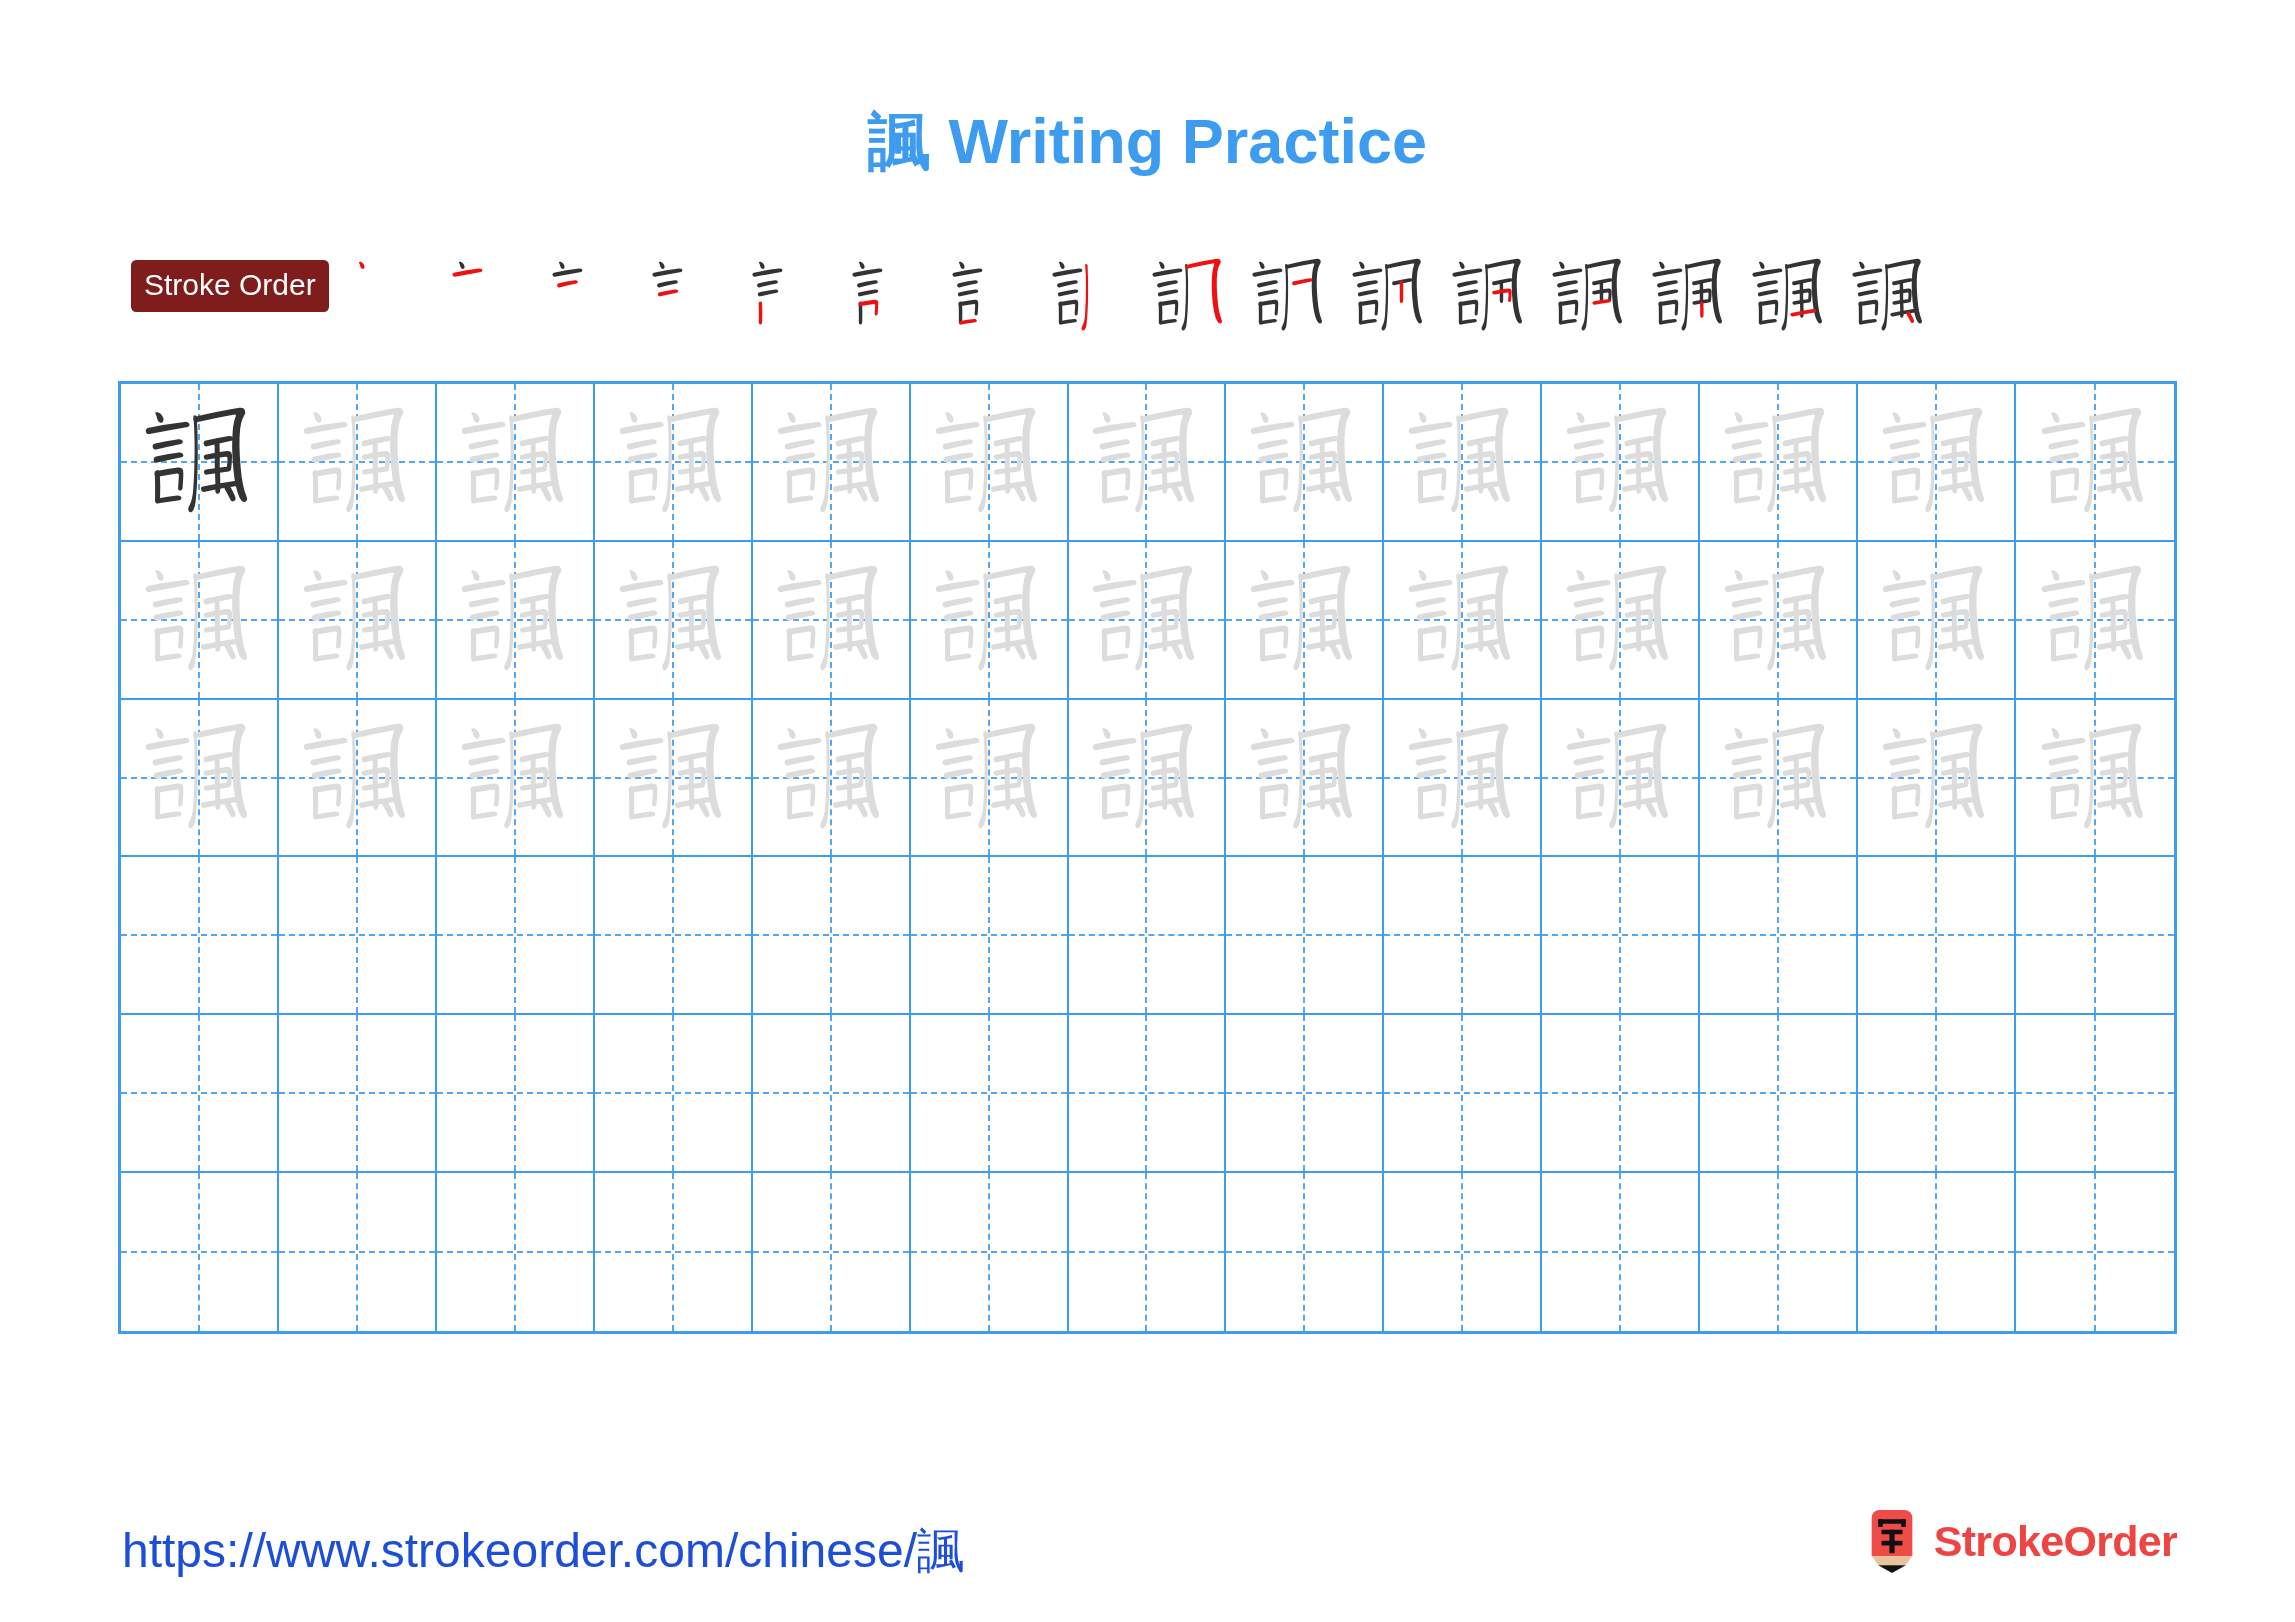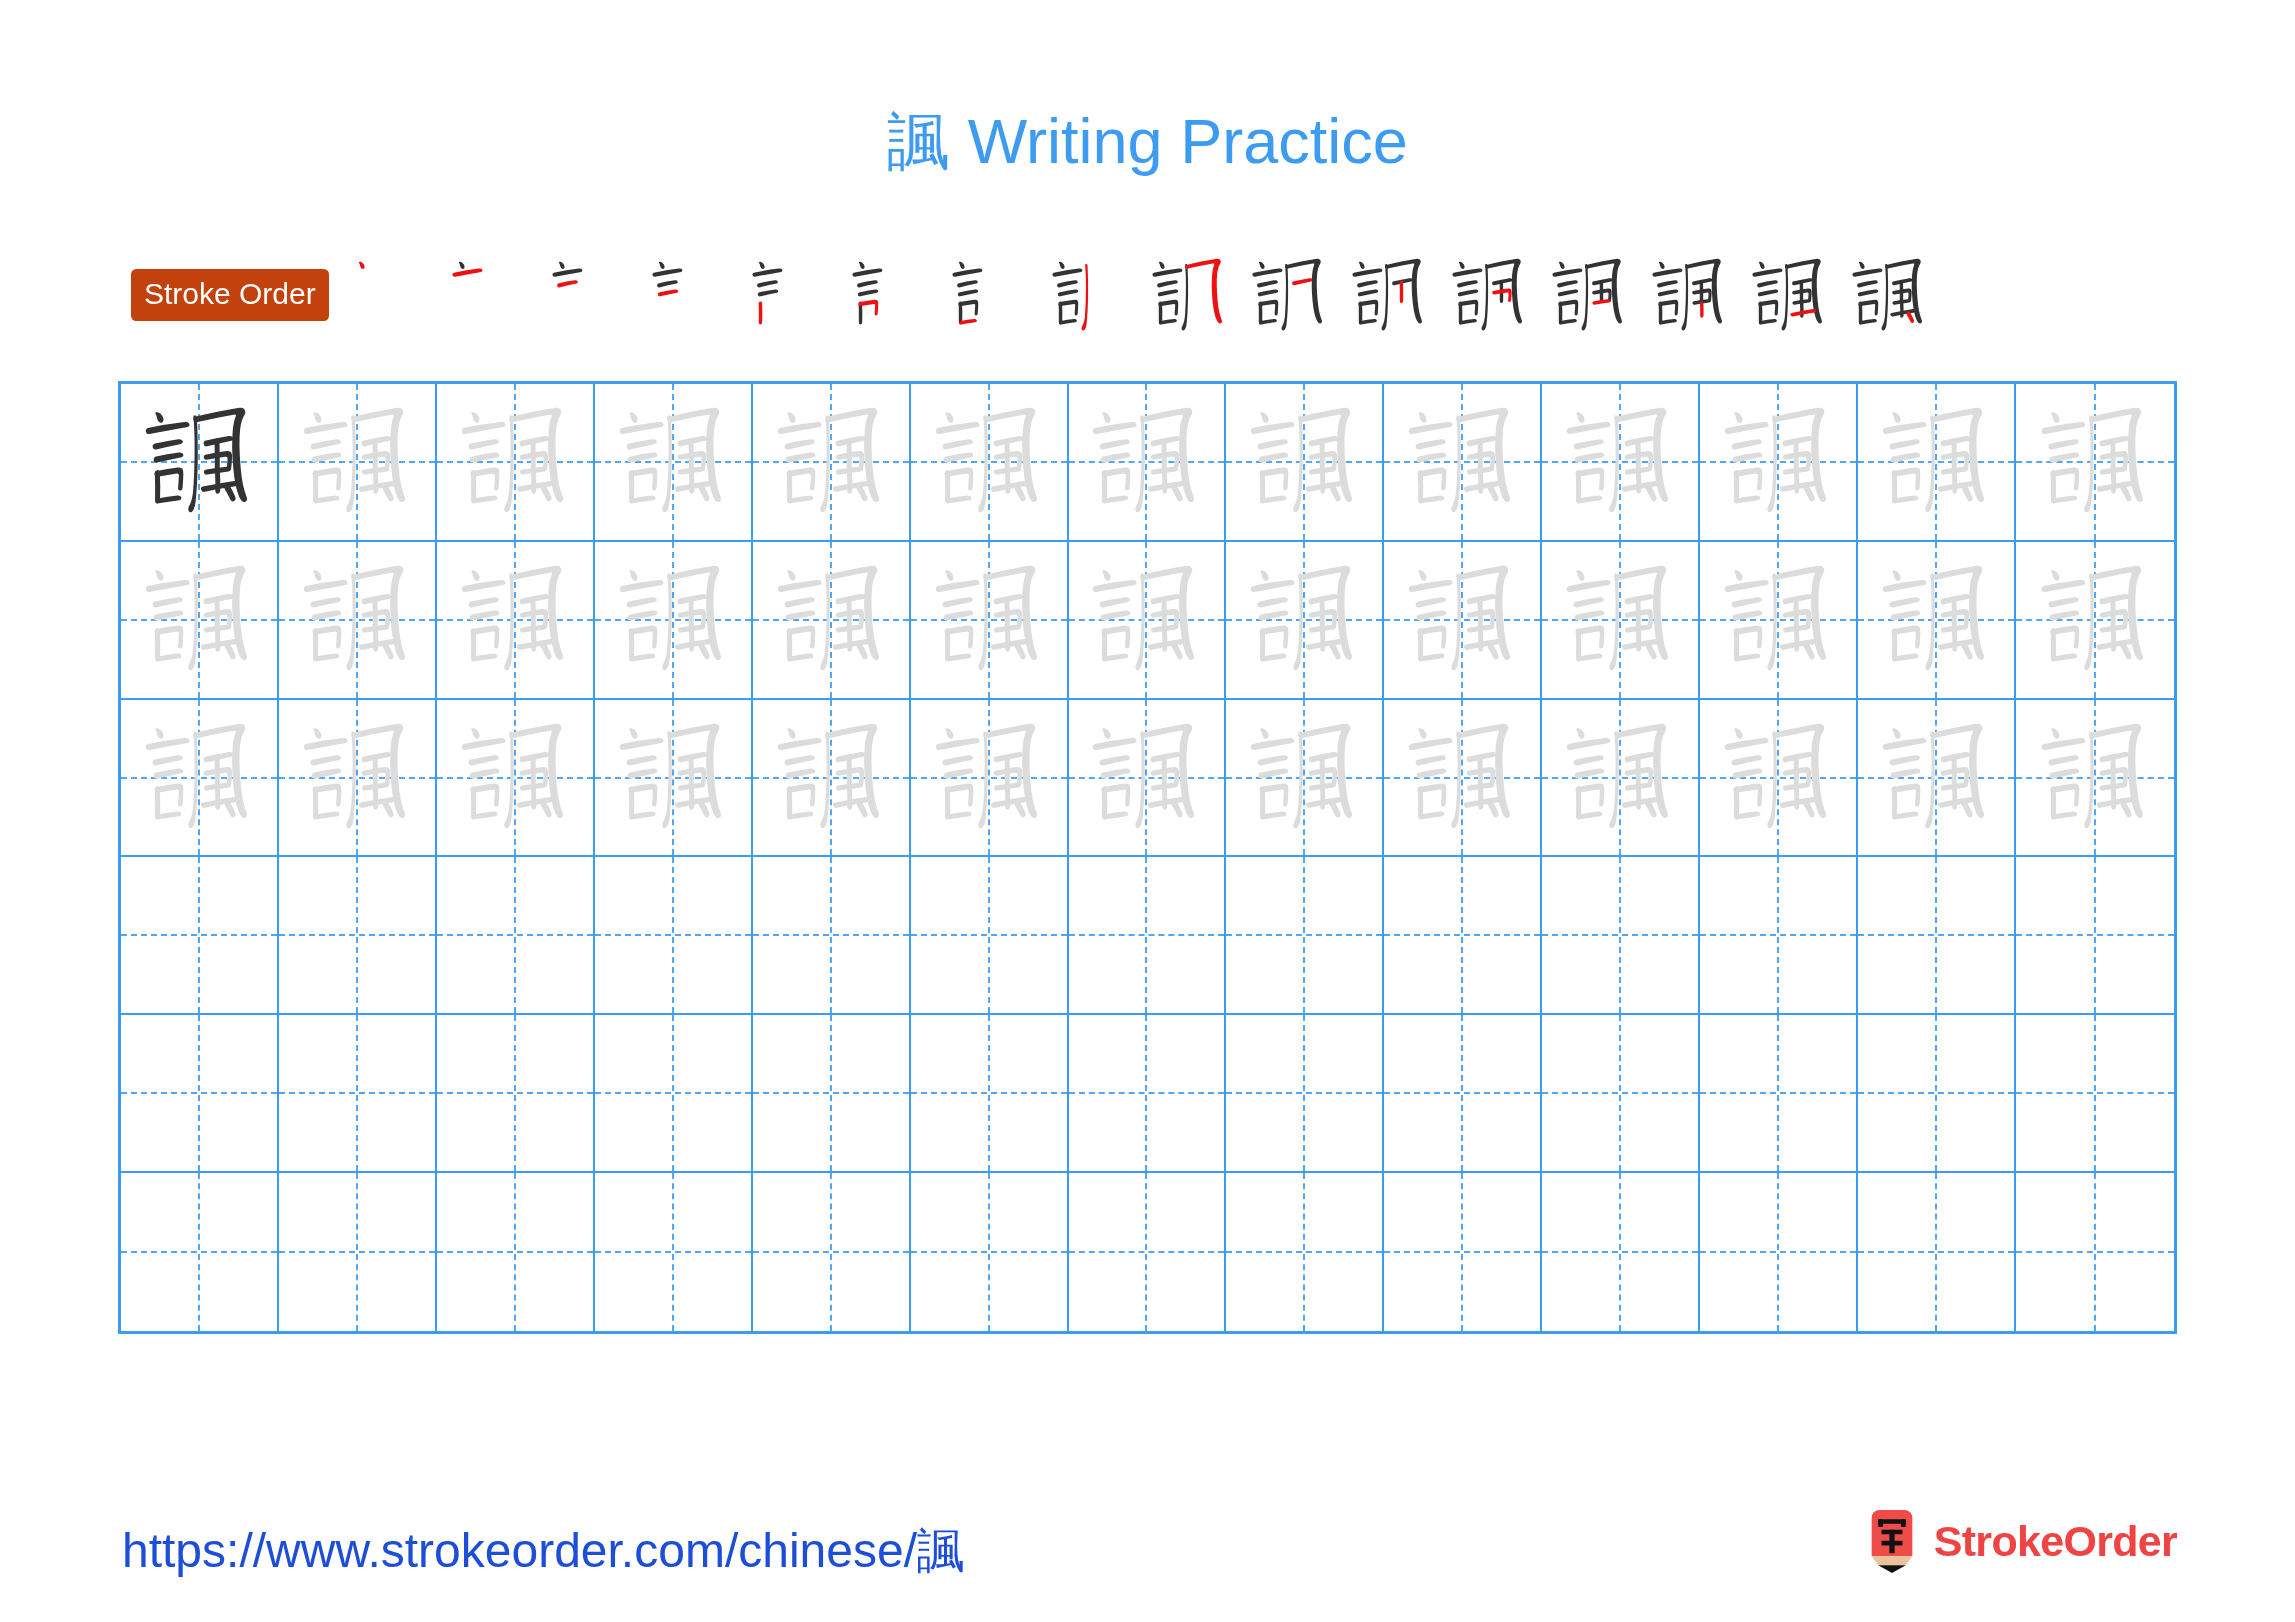--- a/index.html
+++ b/index.html
@@ -16,47 +16,47 @@
   }
 
   
   #page-title {
     position: absolute;
     top: 105px;
     left: 0;
     width: 2295px;
     text-align: center;
     font-size: 63px;
-    font-weight: 400;
+    font-weight: 700;
     color: #3d9bf0;
     letter-spacing: 0px;
     white-space: nowrap;
     line-height: 1.15;
   }
 
   
   #stroke-order-row {
     position: absolute;
     top: 250px;
     left: 131px;
     width: 2061px;
     height: 92px;
     display: flex;
     align-items: flex-start;
   }
   #stroke-order-badge {
     flex: 0 0 auto;
-    background: #c2410c;
+    background: #7f1d1d;
     color: #ffffff;
     font-size: 30px;
     line-height: 1;
     padding: 9.8px 13px 12.4px 13px;
     border-radius: 5.2px;
     white-space: nowrap;
-    margin-top: 19px;
+    margin-top: 10px;
   }
   #stroke-steps {
     flex: 1 1 auto;
     display: flex;
     align-items: flex-start;
     justify-content: flex-start;
     margin-left: 10.5px;
     height: 92px;
   }
   .stroke-step {

